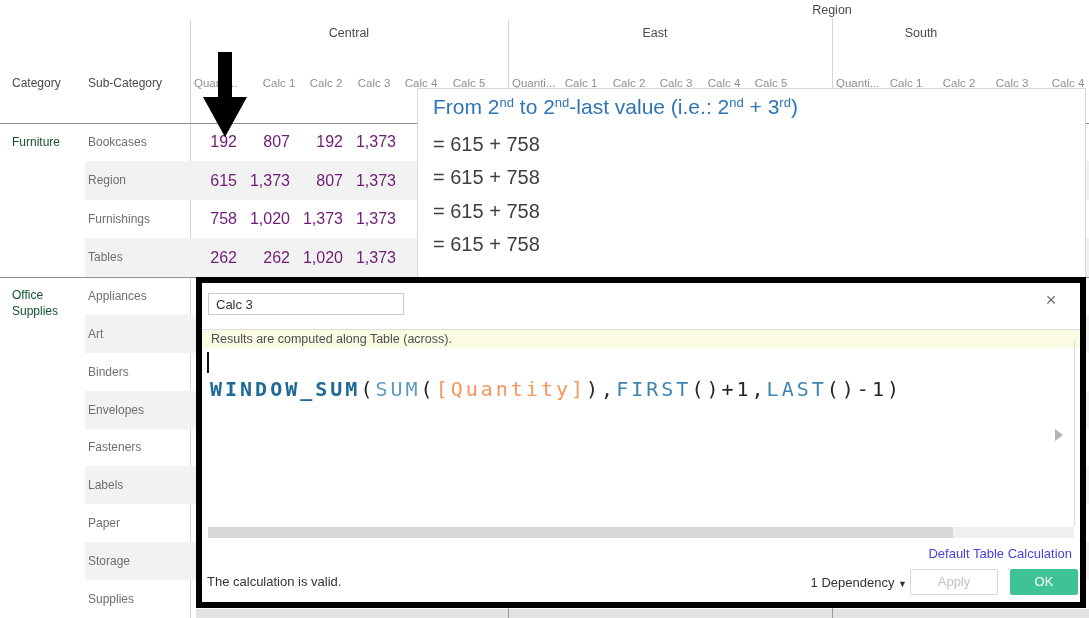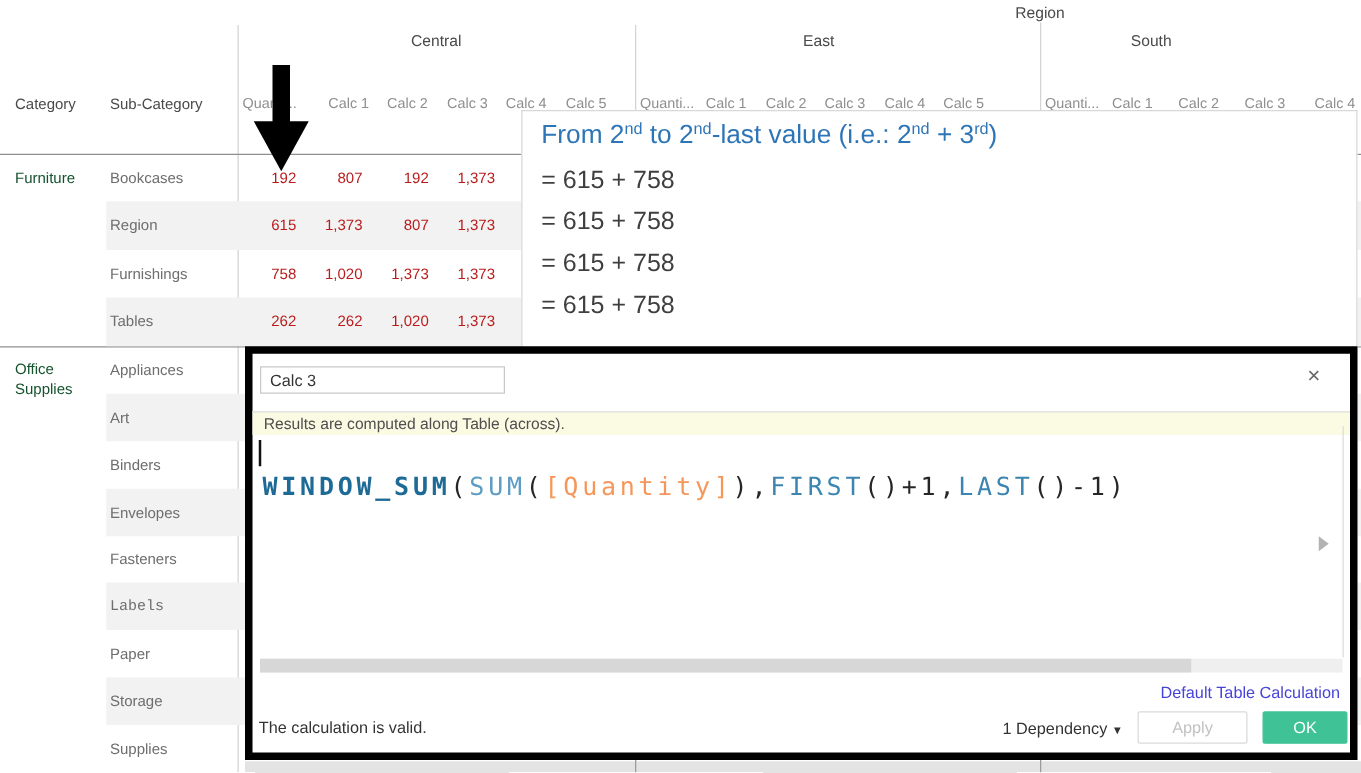--- a/index.html
+++ b/index.html
@@ -9,21 +9,21 @@
   .vline{position:absolute;width:1px;background:#d4d4d4;z-index:1;}
   .hline{position:absolute;height:1px;background:#8f8f8f;z-index:1;}
   .reglbl{position:absolute;width:120px;text-align:center;font-size:12.5px;color:#4a4a4a;z-index:1;}
   .dimh{position:absolute;top:74px;height:18px;line-height:18px;font-size:12px;color:#4a4a4a;z-index:1;}
   .colh{position:absolute;top:74px;height:18px;line-height:18px;font-size:11.5px;color:#8f8f8f;
         text-align:center;width:52px;z-index:1;white-space:nowrap;}
   .colh.qty{width:46px;text-align:left;overflow:hidden;}
   .row{position:absolute;left:85px;width:1004px;z-index:1;}
   .row.alt{background:#f2f2f2;}
   .sub{position:absolute;left:3px;top:0;font-size:12px;color:#6e6e6e;}
-  .val{position:absolute;width:47px;text-align:right;font-size:12px;color:#b91c1c;}
+  .val{position:absolute;width:47px;text-align:right;font-size:16px;color:#701a75;}
   .cat{position:absolute;left:12px;font-size:12px;color:#14532d;z-index:1;}
   
   .arrow-stem{position:absolute;left:218px;top:52px;width:14px;height:46px;background:#000;z-index:5;}
   .arrow-head{position:absolute;left:203px;top:97px;width:0;height:0;z-index:5;
               border-left:22px solid transparent;border-right:22px solid transparent;border-top:40px solid #000;}
   
   #callout{position:absolute;left:417px;top:88px;width:667px;height:189px;background:#fff;
            border:1px solid #d8d8d8;z-index:10;}
   #callout .ttl{position:absolute;left:15px;top:6px;font-size:21px;color:#2E75B6;white-space:nowrap;}
   #callout .ttl .sup{font-size:13px;vertical-align:7px;}
@@ -47,21 +47,21 @@
   .fx .s{color:#5d9cc3;}
   .fx .f{color:#3c85b0;}
   .fx .o{color:#f5975a;text-align:center;}
   .paneline{position:absolute;left:872px;top:58px;width:1px;height:185px;background:#dcdcdc;}
   .chev{position:absolute;left:853px;top:146px;width:0;height:0;
         border-top:6px solid transparent;border-bottom:6px solid transparent;border-left:8px solid #b3b3b3;}
   .hscroll{position:absolute;left:6px;top:244px;width:866px;height:11px;background:#efefef;}
   .hscroll .thumb{width:745px;height:11px;background:#d7d7d7;}
   .deflink{position:absolute;right:8px;top:263px;font-size:13px;color:#4743d9;white-space:nowrap;}
   .status{position:absolute;left:5px;top:291px;font-size:13px;color:#333;}
-  .dep{position:absolute;left:600px;top:292px;width:105px;text-align:left;font-size:13px;color:#333;white-space:nowrap;}
+  .dep{position:absolute;left:600px;top:292px;width:105px;text-align:right;font-size:13px;color:#333;white-space:nowrap;}
   .dep .tri{font-size:9px;color:#333;}
   .btn{position:absolute;top:286px;height:26px;text-align:center;font-size:13px;border-radius:2px;}
   .apply{left:708px;width:88px;background:#fff;border:1px solid #dadada;color:#c2c2c2;line-height:24px;}
   .ok{left:808px;width:68px;background:#3fc296;border:1px solid #3fc296;color:#fff;line-height:24px;}
   
   .bstrip{position:absolute;left:196px;top:609px;width:893px;height:9px;background:#e3e3e3;z-index:3;}
   .btick{position:absolute;top:600px;width:1px;height:18px;background:#9b9b9b;z-index:4;}
 </style>
 </head>
 <body>
@@ -143,21 +143,21 @@
   <div class="row" style="top:353px;height:38px;">
     <span class="sub" style="line-height:38px;">Binders</span>
   </div>
   <div class="row alt" style="top:391px;height:38px;">
     <span class="sub" style="line-height:38px;">Envelopes</span>
   </div>
   <div class="row" style="top:429px;height:37px;">
     <span class="sub" style="line-height:37px;">Fasteners</span>
   </div>
   <div class="row alt" style="top:466px;height:38px;">
-    <span class="sub" style="line-height:38px;font-family:Liberation Mono, monospace;">Labels</span>
+    <span class="sub" style="line-height:38px;">Labels</span>
   </div>
   <div class="row" style="top:504px;height:38px;">
     <span class="sub" style="line-height:38px;">Paper</span>
   </div>
   <div class="row alt" style="top:542px;height:38px;">
     <span class="sub" style="line-height:38px;">Storage</span>
   </div>
   <div class="row" style="top:580px;height:38px;">
     <span class="sub" style="line-height:38px;">Supplies</span>
   </div>

